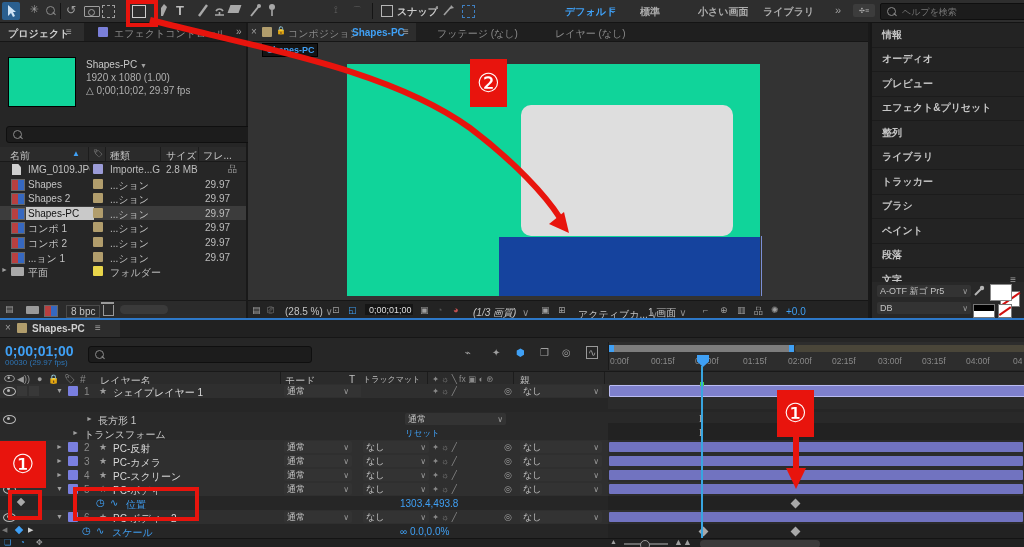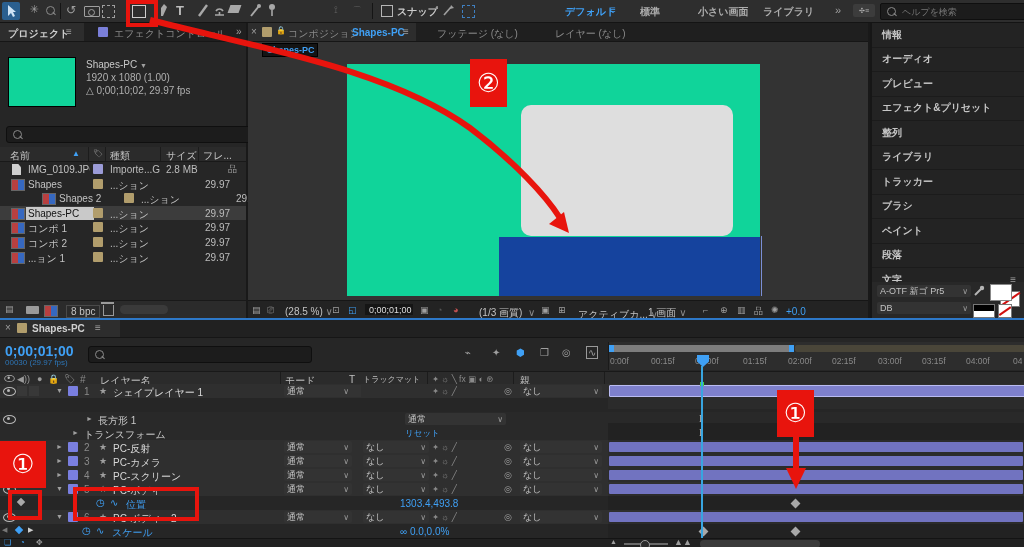--- a/index.html
+++ b/index.html
@@ -163,21 +163,21 @@
       <span class="r txt" style="left:166px;top:2px;">2.8 MB</span>
       <span class="gl r" style="left:228px;top:1px;font-size:9px;">品</span>
     </div>
     <div class="tl-row" style="top:153.6px;width:246px;">
       <div class="r" style="left:11px;top:2px;width:12px;height:10px;background:linear-gradient(90deg,#b84040 50%,#3668c0 50%);border:1px solid #666;"></div>
       <span class="r txt" style="left:28px;top:2px;width:62px;color:#c3c3c3;">Shapes</span>
       <span class="chip r" style="left:93px;top:2px;background:#b19d6c;"></span>
       <span class="r txt" style="left:110px;top:2px;">...ション</span>
       <span class="r txt" style="left:205px;top:2px;">29.97</span>
     </div>
-    <div class="tl-row" style="top:168.2px;width:246px;margin-left:31px;">
+    <div class="tl-row" style="top:168.2px;width:246px;">
       <div class="r" style="left:11px;top:2px;width:12px;height:10px;background:linear-gradient(90deg,#b84040 50%,#3668c0 50%);border:1px solid #666;"></div>
       <span class="r txt" style="left:28px;top:2px;width:62px;color:#c3c3c3;">Shapes 2</span>
       <span class="chip r" style="left:93px;top:2px;background:#b19d6c;"></span>
       <span class="r txt" style="left:110px;top:2px;">...ション</span>
       <span class="r txt" style="left:205px;top:2px;">29.97</span>
     </div>
     <div class="tl-row" style="top:182.8px;width:246px;background:#3c3c3c;">
       <div class="r" style="left:11px;top:2px;width:12px;height:10px;background:linear-gradient(90deg,#b84040 50%,#3668c0 50%);border:1px solid #666;"></div>
       <span class="r txt" style="left:26px;top:1px;width:64px;background:#c9c9c9;color:#111;padding:1px 2px;">Shapes-PC</span>
       <span class="chip r" style="left:93px;top:2px;background:#b19d6c;"></span>
@@ -197,20 +197,27 @@
       <span class="chip r" style="left:93px;top:2px;background:#b19d6c;"></span>
       <span class="r txt" style="left:110px;top:2px;">...ション</span>
       <span class="r txt" style="left:205px;top:2px;">29.97</span>
     </div>
     <div class="tl-row" style="top:226.6px;width:246px;">
       <div class="r" style="left:11px;top:2px;width:12px;height:10px;background:linear-gradient(90deg,#b84040 50%,#3668c0 50%);border:1px solid #666;"></div>
       <span class="r txt" style="left:28px;top:2px;width:62px;color:#c3c3c3;">...ョン 1</span>
       <span class="chip r" style="left:93px;top:2px;background:#b19d6c;"></span>
       <span class="r txt" style="left:110px;top:2px;">...ション</span>
       <span class="r txt" style="left:205px;top:2px;">29.97</span>
+    </div>
+    <div class="tl-row" style="top:241.2px;width:246px;">
+      <span class="gl r" style="left:1px;top:2px;font-size:7px;">►</span>
+      <div class="r" style="left:11px;top:3px;width:13px;height:9px;background:#a9a9a9;border-radius:1px;"></div>
+      <span class="r txt" style="left:28px;top:2px;width:62px;color:#c3c3c3;">平面</span>
+      <span class="chip r" style="left:93px;top:2px;background:#e8d54a;"></span>
+      <span class="r txt" style="left:110px;top:2px;">フォルダー</span>
     </div>
 
     <div class="r" style="left:0;top:277px;width:246px;height:18px;background:#2b2b2b;border-top:1px solid #191919;">
       <span class="gl r" style="left:5px;top:3px;font-size:9px;">▤</span>
       <div class="r" style="left:26px;top:5px;width:13px;height:8px;background:#9a9a9a;border-radius:1px;"></div>
       <div class="r" style="left:44px;top:4px;width:12px;height:10px;background:linear-gradient(90deg,#b84040 50%,#3668c0 50%);border:1px solid #666;"></div>
       <span class="r txt" style="left:66px;top:4px;padding:0 4px;border:1px solid #4a4a4a;color:#c3c3c3;">8 bpc</span>
       <div class="r" style="left:103px;top:4px;width:9px;height:10px;border:1.2px solid #9a9a9a;border-top:none;">
           <div style="position:absolute;left:-3px;top:-3px;width:13px;height:1.5px;background:#9a9a9a;"></div>
         </div>
@@ -247,21 +254,21 @@
       <span class="gl r" style="left:19px;top:4px;font-size:9px;">⎚</span>
       <span class="r txt" style="left:37px;top:5px;color:#c3c3c3;"><span>(28.5 %)</span> <span class="dim">∨</span></span>
       <span class="gl r" style="left:84px;top:4px;font-size:9px;">⊡</span>
       <span class="gl r" style="left:100px;top:4px;font-size:9px;color:#3fa0f5;">◱</span>
       <div class="r" style="left:117px;top:3px;width:48px;height:11px;background:#151515;">
         <span class="r txt" style="left:4px;top:1px;color:#ddd;font-size:9px;">0;00;01;00</span>
       </div>
       <span class="gl r" style="left:172px;top:4px;font-size:9px;">▣</span>
       <span class="gl r dim" style="left:189px;top:4px;font-size:9px;opacity:.4;">◔</span>
       <span class="gl r" style="left:205px;top:4px;font-size:9px;color:#c05050;">◕</span>
-      <span class="r txt" style="left:231px;top:5px;color:#c3c3c3;"><span>(1/3 画質)</span>&nbsp;&nbsp;<span class="dim">∨</span></span>
+      <span class="r txt" style="left:225px;top:5px;color:#c3c3c3;font-style:italic;"><span>(1/3 画質)</span>&nbsp;&nbsp;<span class="dim">∨</span></span>
       <span class="gl r" style="left:293px;top:4px;font-size:9px;">▣</span>
       <span class="gl r" style="left:310px;top:4px;font-size:9px;">⊞</span>
       <span class="r txt" style="left:330px;top:7px;color:#c3c3c3;"><span>アクティブカ...</span> <span class="dim">∨</span></span>
       <span class="r txt" style="left:400px;top:5px;color:#c3c3c3;"><span>1 画面</span> <span class="dim">∨</span></span>
       <span class="gl r" style="left:455px;top:4px;font-size:9px;">⌐</span>
       <span class="gl r" style="left:472px;top:4px;font-size:9px;">⊕</span>
       <span class="gl r" style="left:489px;top:4px;font-size:9px;">▥</span>
       <span class="gl r" style="left:506px;top:4px;font-size:9px;">品</span>
       <span class="gl r" style="left:523px;top:4px;font-size:9px;">✺</span>
       <span class="r txt blue" style="left:538px;top:5px;">+0.0</span>

